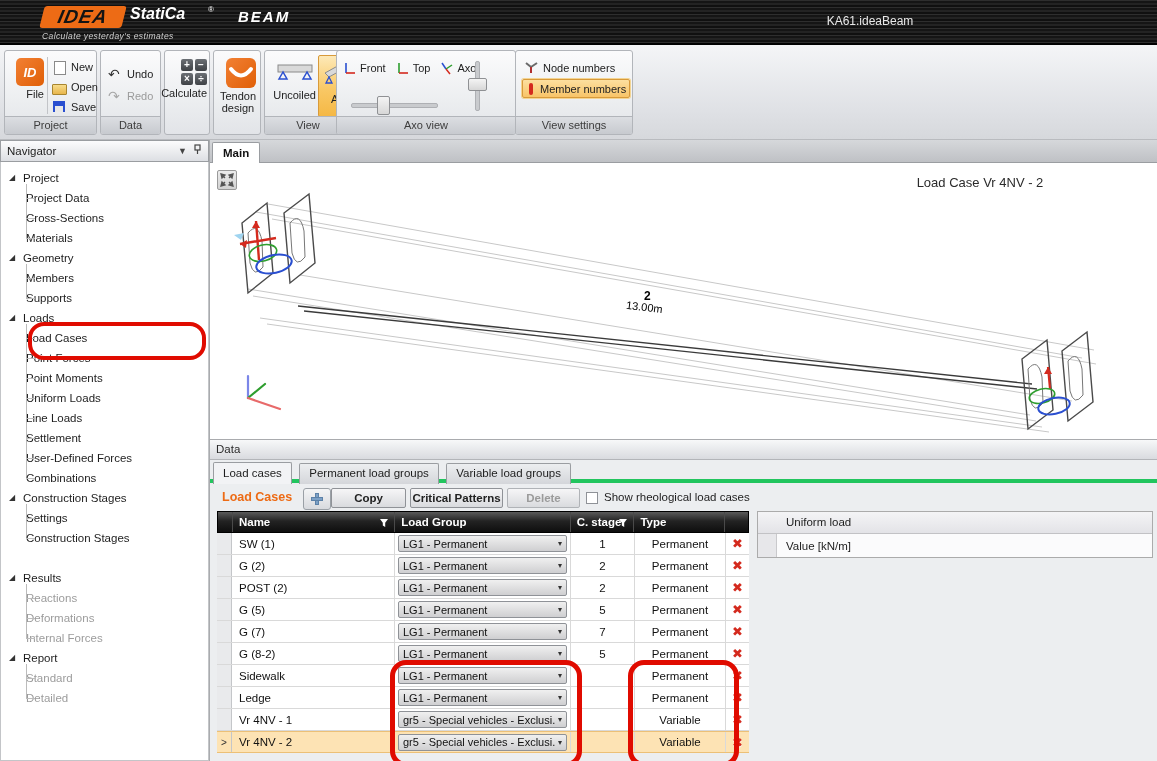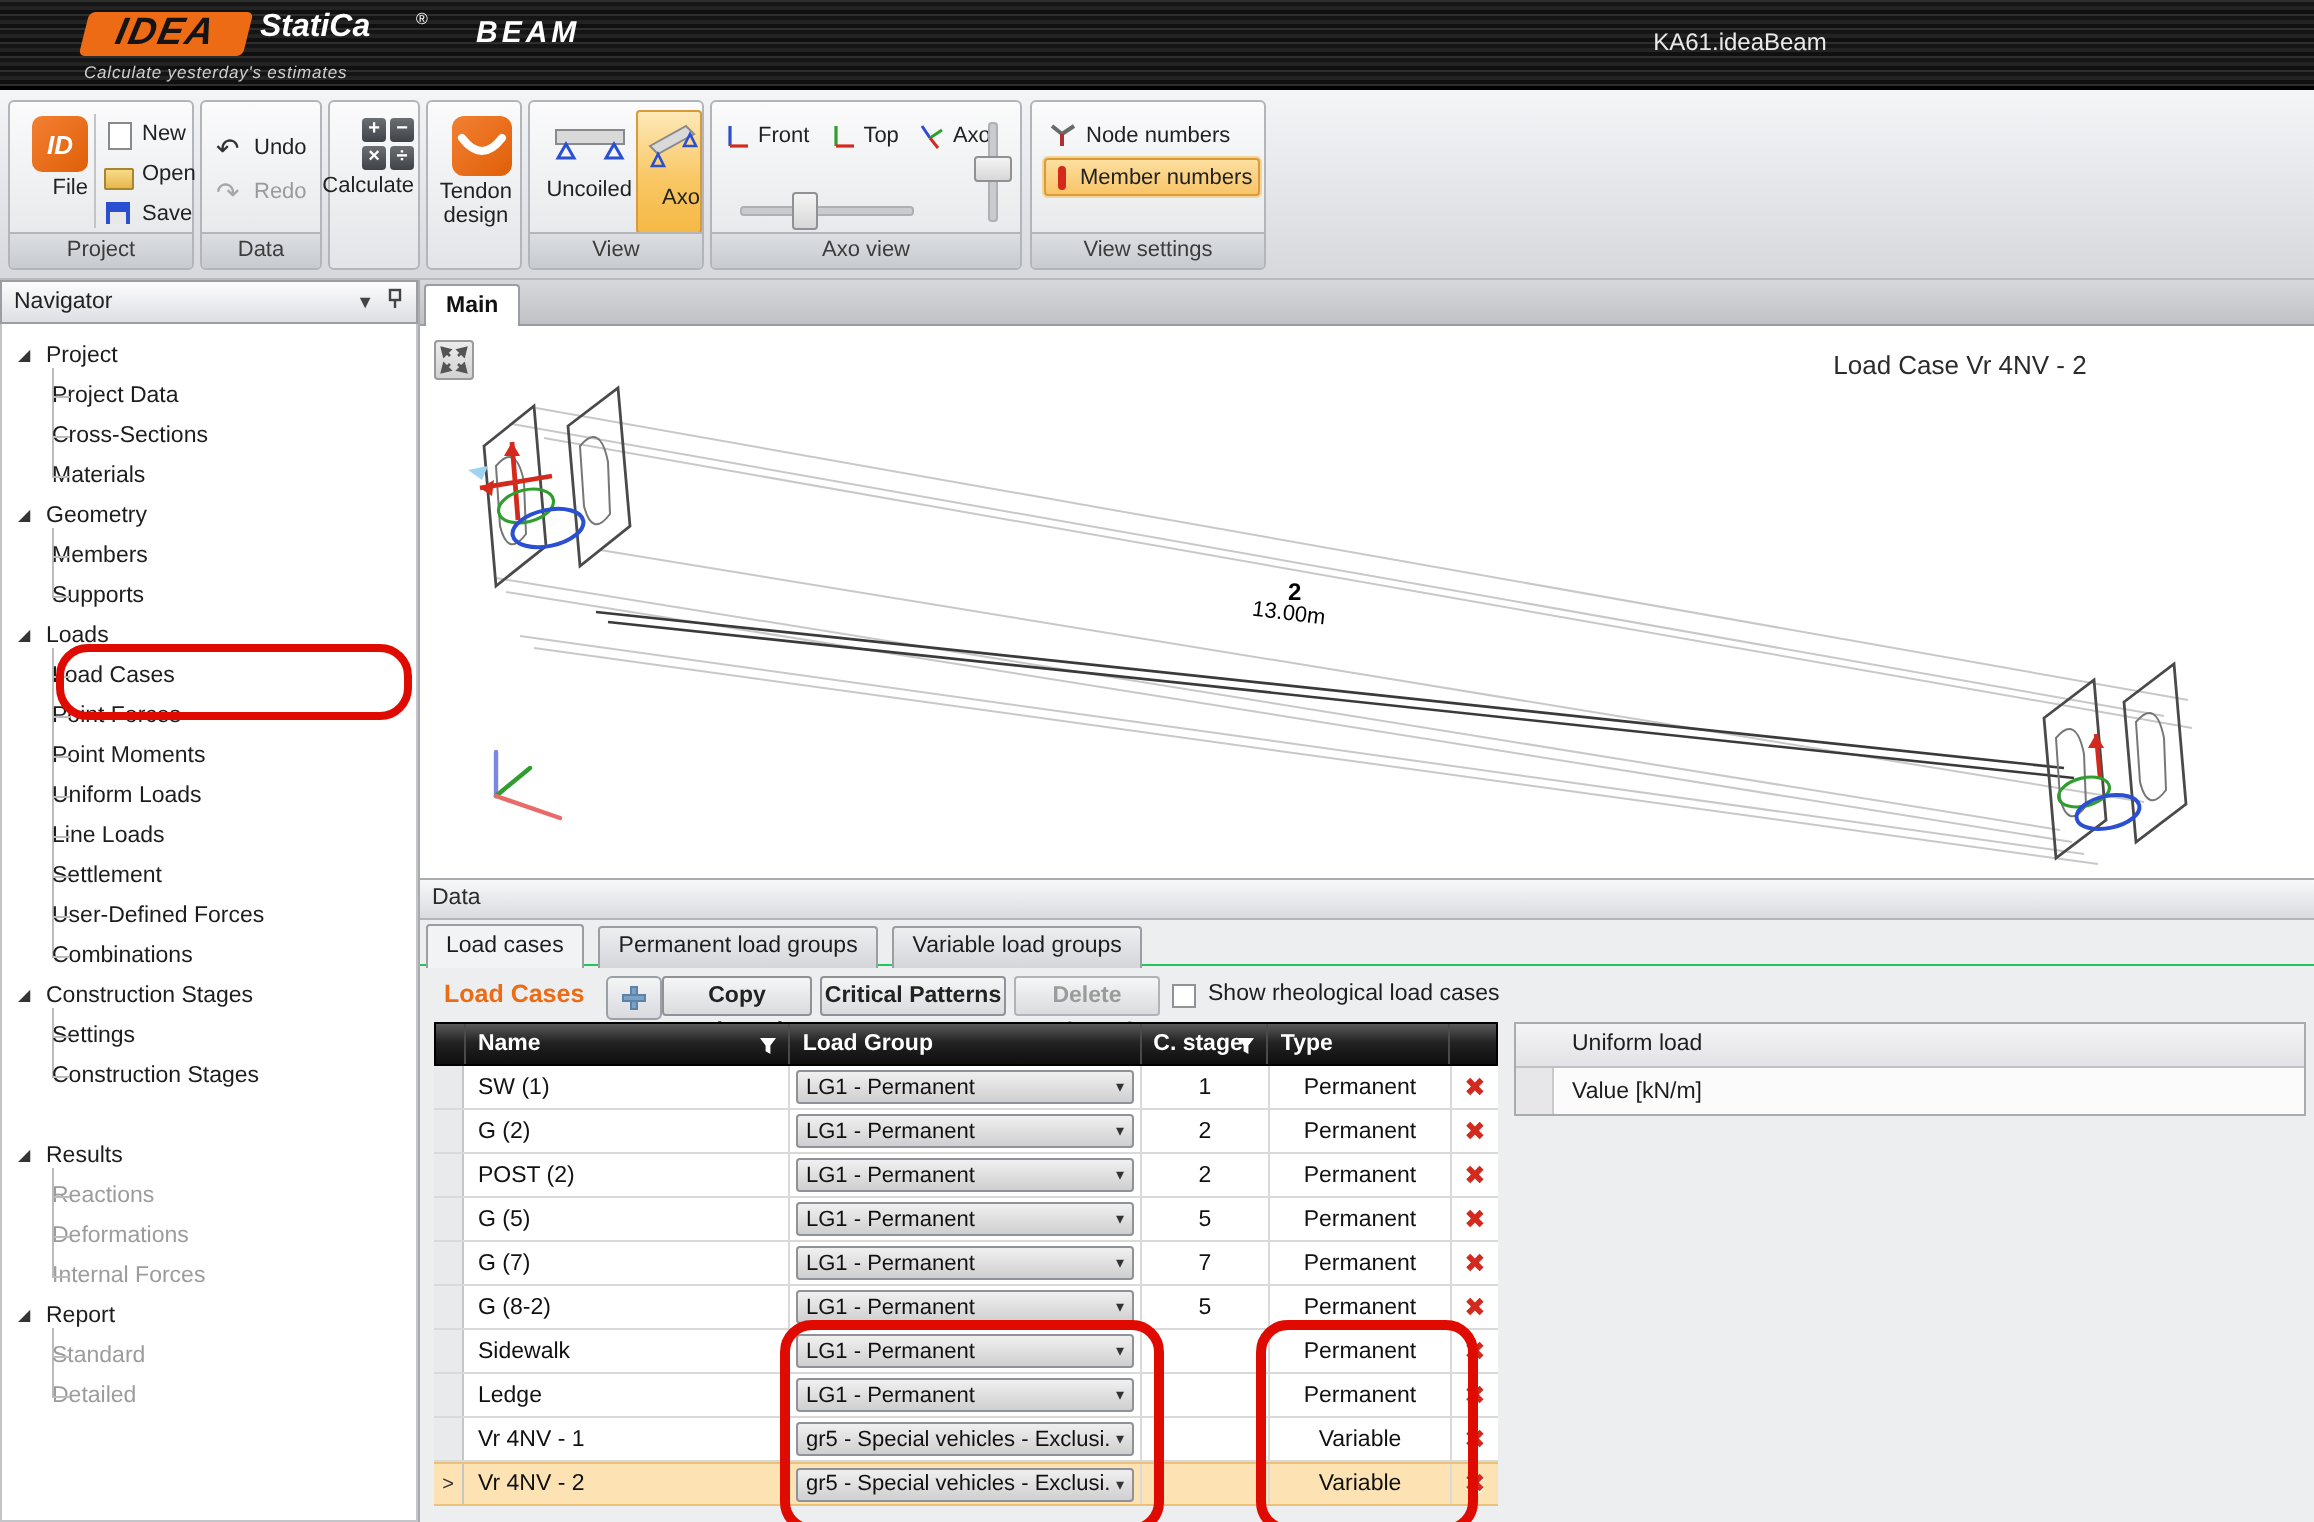--- a/index.html
+++ b/index.html
@@ -101,21 +101,21 @@
     font-size:11.5px;color:#111;line-height:20px;padding:0 10px;}
   #viewport{position:absolute;left:210px;top:163px;width:947px;height:277px;background:#fff;border-bottom:1px solid #a9abae;box-sizing:border-box;}
   #expand-btn{position:absolute;left:7px;top:7px;width:18px;height:18px;background:linear-gradient(to bottom,#ececec,#d2d2d2);border:1px solid #9a9a9a;border-radius:2px;}
   #loadcase-label{position:absolute;left:620px;top:12px;width:300px;text-align:center;font-size:13px;color:#2b2b2b;}
   #member-number{position:absolute;left:434px;top:126px;font-size:12px;font-weight:bold;}
   #member-length{position:absolute;left:416px;top:138px;font-size:11px;transform:rotate(7deg);}
   
   #datapanel{position:absolute;left:210px;top:440px;width:947px;height:321px;background:#eceef0;box-sizing:border-box;}
   #data-title{height:19px;line-height:19px;font-size:11.5px;color:#2b2b2b;padding-left:6px;
     background:linear-gradient(to bottom,#f7f8f9,#d9dbdf);border-bottom:1px solid #b3b5b9;}
-  #data-tabbar{position:absolute;left:0;top:22px;width:100%;height:21px;border-bottom:1px solid #22c55e;box-sizing:border-box;}
+  #data-tabbar{position:absolute;left:0;top:22px;width:100%;height:21px;border-bottom:4px solid #22c55e;box-sizing:border-box;}
   .dtab{display:inline-block;height:20px;line-height:19px;font-size:11.5px;color:#1d1d1d;padding:0 9px;margin-left:3px;
     background:linear-gradient(to bottom,#eceef0,#d4d6da);border:1px solid #9a9da1;border-bottom:none;border-radius:2px 2px 0 0;vertical-align:bottom;}
   .dtab.active{background:#f2f3f5;height:21px;line-height:20px;}
   #data-toolbar{position:absolute;left:0;top:47px;width:100%;height:24px;}
   #lc-title{position:absolute;left:12px;top:3px;font-size:12.5px;font-weight:bold;color:#ed6b15;}
   #add-btn{position:absolute;left:93px;top:1px;width:26px;height:20px;background:linear-gradient(to bottom,#f4f5f6,#d8dade);border:1px solid #9aa0a6;border-radius:3px;}
   #add-btn .plus-v{position:absolute;left:11px;top:4px;width:4px;height:12px;background:#7ba0c6;border:1px solid #5d82a8;box-sizing:border-box;}
   #add-btn .plus-h{position:absolute;left:7px;top:8px;width:12px;height:4px;background:#7ba0c6;border:1px solid #5d82a8;box-sizing:border-box;}
   .tool-btn{position:absolute;top:1px;height:20px;line-height:18px;font-size:11.5px;font-weight:bold;color:#222;text-align:center;
     background:linear-gradient(to bottom,#f6f6f7,#d9dbde);border:1px solid #8f9297;border-radius:2px;box-sizing:border-box;}
@@ -247,21 +247,21 @@
       <svg width="28" height="32" viewBox="0 0 28 32" style="margin-top:3px;">
         <polygon points="3,14 21,4 25,8 7,18" fill="#d9d9d9" stroke="#8a8a8a"></polygon>
         <path d="M7 18 l-3 6 h6 z" fill="none" stroke="#2a4fd0" stroke-width="1.3"></path>
         <path d="M23 8 l-3 6 h6 z" fill="none" stroke="#2a4fd0" stroke-width="1.3"></path>
       </svg>
       <div class="blabel">Axo</div>
     </div>
     <div class="rgroup-label">View</div>
   </div>
 
-  <div class="rgroup" style="left:355px;width:156px;">
+  <div class="rgroup" style="left:336px;width:180px;">
     <div style="position:absolute;left:6px;top:8px;display:flex;">
       <div class="axis-btn">
         <svg width="14" height="14" viewBox="0 0 14 14">
           <line x1="3" y1="12" x2="3" y2="2" stroke="#2a4fd0" stroke-width="1.6"></line>
           <line x1="3" y1="12" x2="12" y2="12" stroke="#d42a1e" stroke-width="1.6"></line>
         </svg>
         <span>Front</span>
       </div>
       <div class="axis-btn">
         <svg width="14" height="14" viewBox="0 0 14 14">

